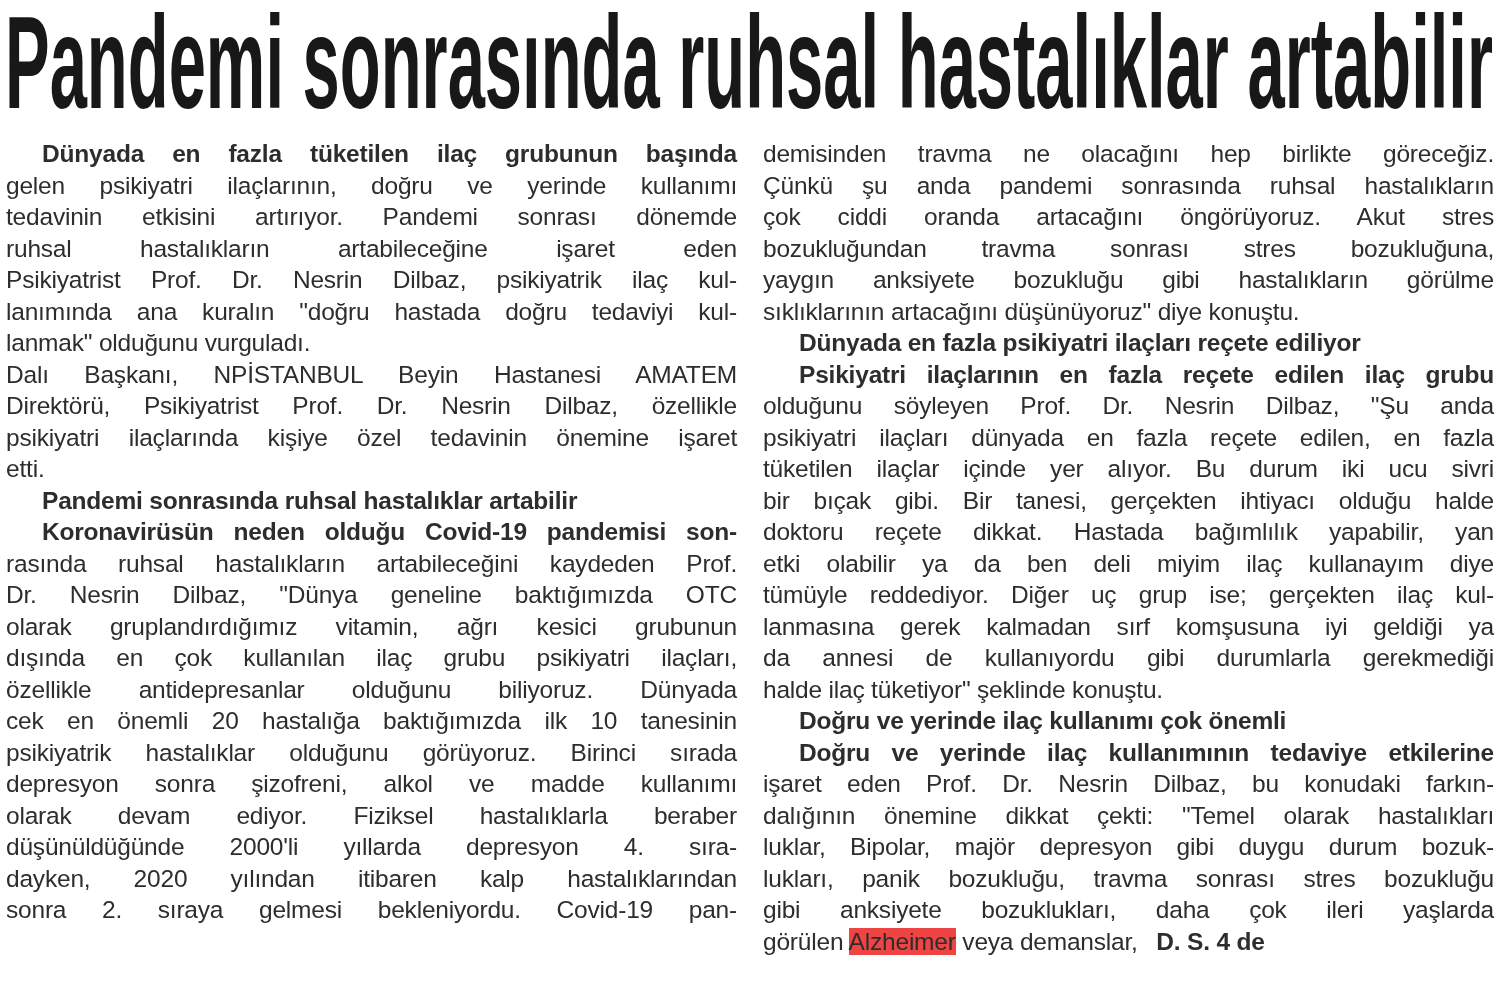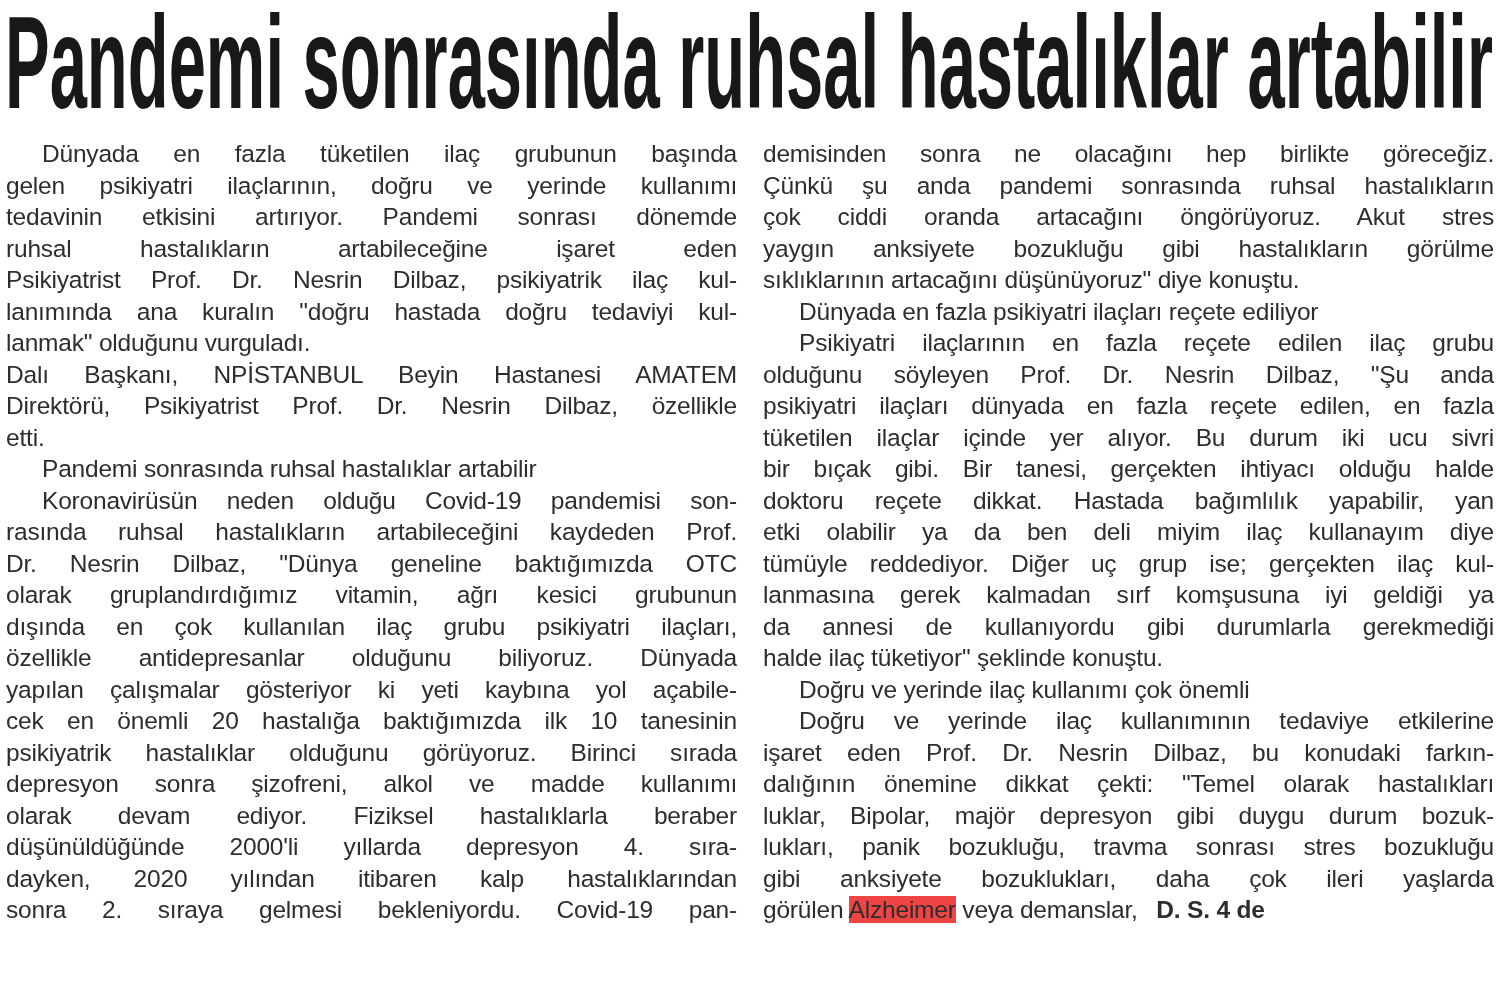--- a/index.html
+++ b/index.html
@@ -29,21 +29,21 @@
   }
   .col { width: 733px; }
   .line {
     font-size: 24.5px;
     line-height: 31.5px;
     letter-spacing: -0.2px;
     color: #2d2d2d;
     text-align: left;
   }
   .line.j { text-align: justify; text-align-last: justify; }
-  .line.i { text-indent: 36px; }
+  .line.i { text-indent: 36px; font-weight: bold; }
   .line span { white-space: pre-wrap; }
   .hl { background: #ef4444; }
   .b { font-weight: bold; margin-left: 12px; }
 </style>
 </head>
 <body>
 
 <div class="page">
 
   <svg class="headline-svg" width="1500" height="112" viewBox="0 0 1500 112">
@@ -54,41 +54,42 @@
     <div class="col">
         <div class="line i j"><span>Dünyada en fazla tüketilen ilaç grubunun başında</span></div>
         <div class="line j"><span>gelen psikiyatri ilaçlarının, doğru ve yerinde kullanımı</span></div>
         <div class="line j"><span>tedavinin etkisini artırıyor. Pandemi sonrası dönemde</span></div>
         <div class="line j"><span>ruhsal hastalıkların artabileceğine işaret eden</span></div>
         <div class="line j"><span>Psikiyatrist Prof. Dr. Nesrin Dilbaz, psikiyatrik ilaç kul-</span></div>
         <div class="line j"><span>lanımında ana kuralın "doğru hastada doğru tedaviyi kul-</span></div>
         <div class="line"><span>lanmak" olduğunu vurguladı.</span></div>
         <div class="line j"><span>Dalı Başkanı, NPİSTANBUL Beyin Hastanesi AMATEM</span></div>
         <div class="line j"><span>Direktörü, Psikiyatrist Prof. Dr. Nesrin Dilbaz, özellikle</span></div>
+        <div class="line j"><span>psikiyatri ilaçlarında kişiye özel tedavinin önemine işaret</span></div>
         <div class="line"><span>etti.</span></div>
         <div class="line i"><span>Pandemi sonrasında ruhsal hastalıklar artabilir</span></div>
         <div class="line i j"><span>Koronavirüsün neden olduğu Covid-19 pandemisi son-</span></div>
         <div class="line j"><span>rasında ruhsal hastalıkların artabileceğini kaydeden Prof.</span></div>
         <div class="line j"><span>Dr. Nesrin Dilbaz, "Dünya geneline baktığımızda OTC</span></div>
         <div class="line j"><span>olarak gruplandırdığımız vitamin, ağrı kesici grubunun</span></div>
         <div class="line j"><span>dışında en çok kullanılan ilaç grubu psikiyatri ilaçları,</span></div>
         <div class="line j"><span>özellikle antidepresanlar olduğunu biliyoruz. Dünyada</span></div>
-        <div class="line j"><span>yapılan çalışmalar gösteriyor ki yeti kaybına yol açabile-</span></div>
         <div class="line j"><span>cek en önemli 20 hastalığa baktığımızda ilk 10 tanesinin</span></div>
         <div class="line j"><span>psikiyatrik hastalıklar olduğunu görüyoruz. Birinci sırada</span></div>
         <div class="line j"><span>depresyon sonra şizofreni, alkol ve madde kullanımı</span></div>
         <div class="line j"><span>olarak devam ediyor. Fiziksel hastalıklarla beraber</span></div>
         <div class="line j"><span>düşünüldüğünde 2000'li yıllarda depresyon 4. sıra-</span></div>
         <div class="line j"><span>dayken, 2020 yılından itibaren kalp hastalıklarından</span></div>
         <div class="line j"><span>sonra 2. sıraya gelmesi bekleniyordu. Covid-19 pan-</span></div>
       </div>
     <div class="col">
-        <div class="line j"><span>demisinden sonra ne olacağını hep birlikte göreceğiz.</span></div>
+        <div class="line j"><span>demisinden travma ne olacağını hep birlikte göreceğiz.</span></div>
         <div class="line j"><span>Çünkü şu anda pandemi sonrasında ruhsal hastalıkların</span></div>
         <div class="line j"><span>çok ciddi oranda artacağını öngörüyoruz. Akut stres</span></div>
+        <div class="line j"><span>bozukluğundan travma sonrası stres bozukluğuna,</span></div>
         <div class="line j"><span>yaygın anksiyete bozukluğu gibi hastalıkların görülme</span></div>
         <div class="line"><span>sıklıklarının artacağını düşünüyoruz" diye konuştu.</span></div>
         <div class="line i"><span>Dünyada en fazla psikiyatri ilaçları reçete ediliyor</span></div>
         <div class="line i j"><span>Psikiyatri ilaçlarının en fazla reçete edilen ilaç grubu</span></div>
         <div class="line j"><span>olduğunu söyleyen Prof. Dr. Nesrin Dilbaz, "Şu anda</span></div>
         <div class="line j"><span>psikiyatri ilaçları dünyada en fazla reçete edilen, en fazla</span></div>
         <div class="line j"><span>tüketilen ilaçlar içinde yer alıyor. Bu durum iki ucu sivri</span></div>
         <div class="line j"><span>bir bıçak gibi. Bir tanesi, gerçekten ihtiyacı olduğu halde</span></div>
         <div class="line j"><span>doktoru reçete dikkat. Hastada bağımlılık yapabilir, yan</span></div>
         <div class="line j"><span>etki olabilir ya da ben deli miyim ilaç kullanayım diye</span></div>

